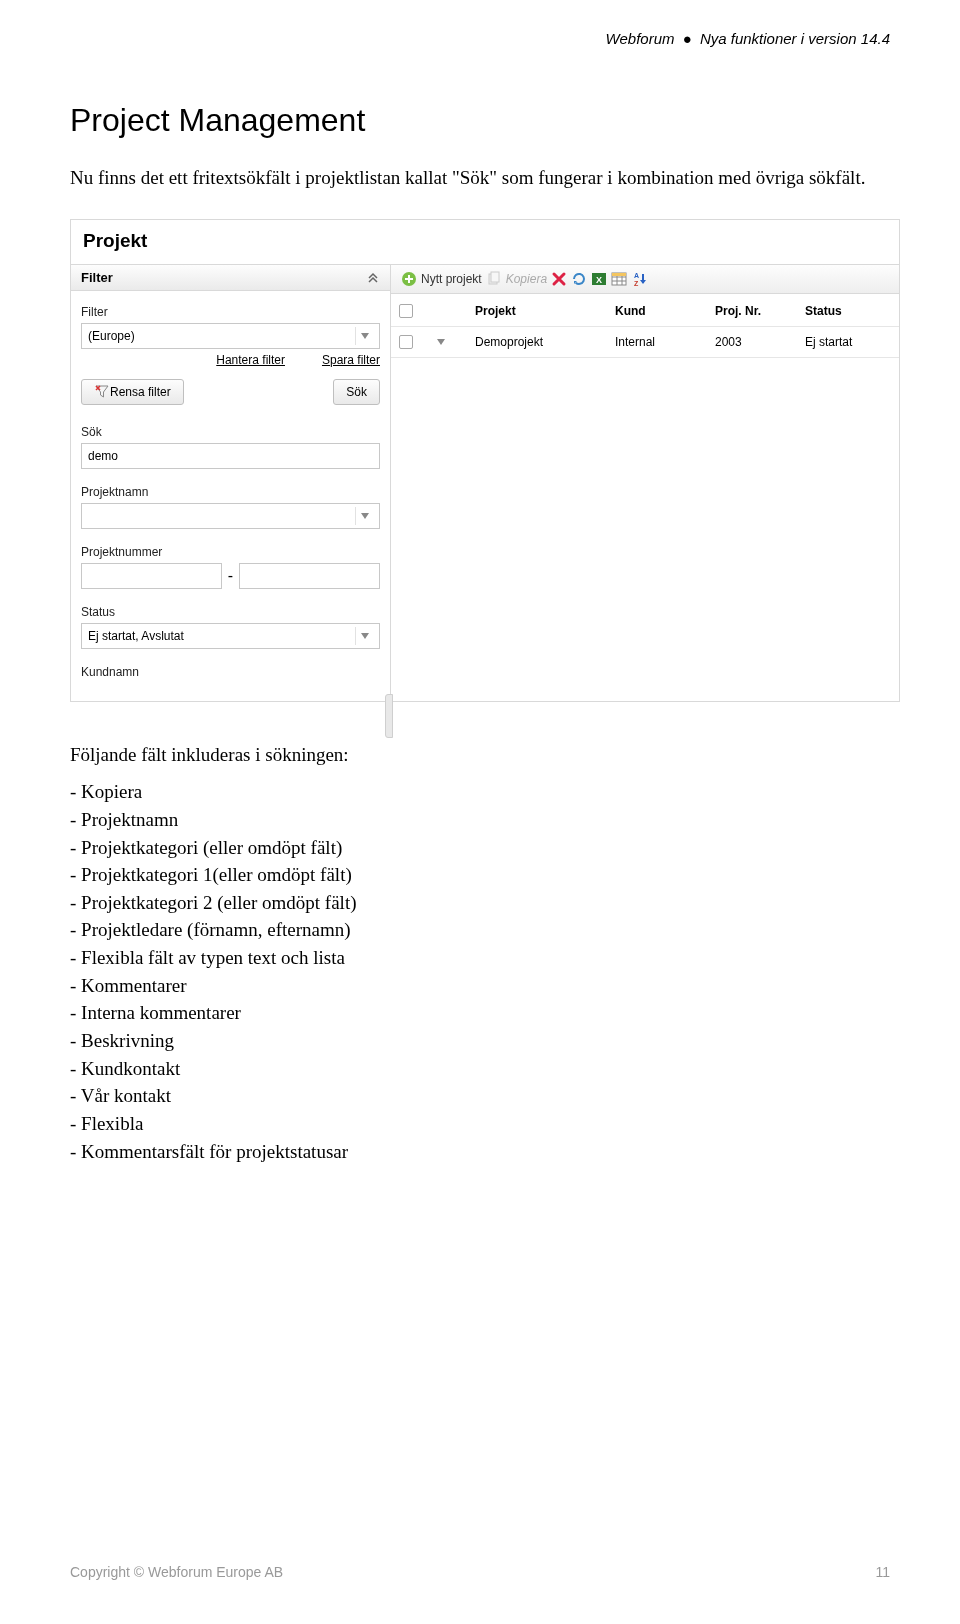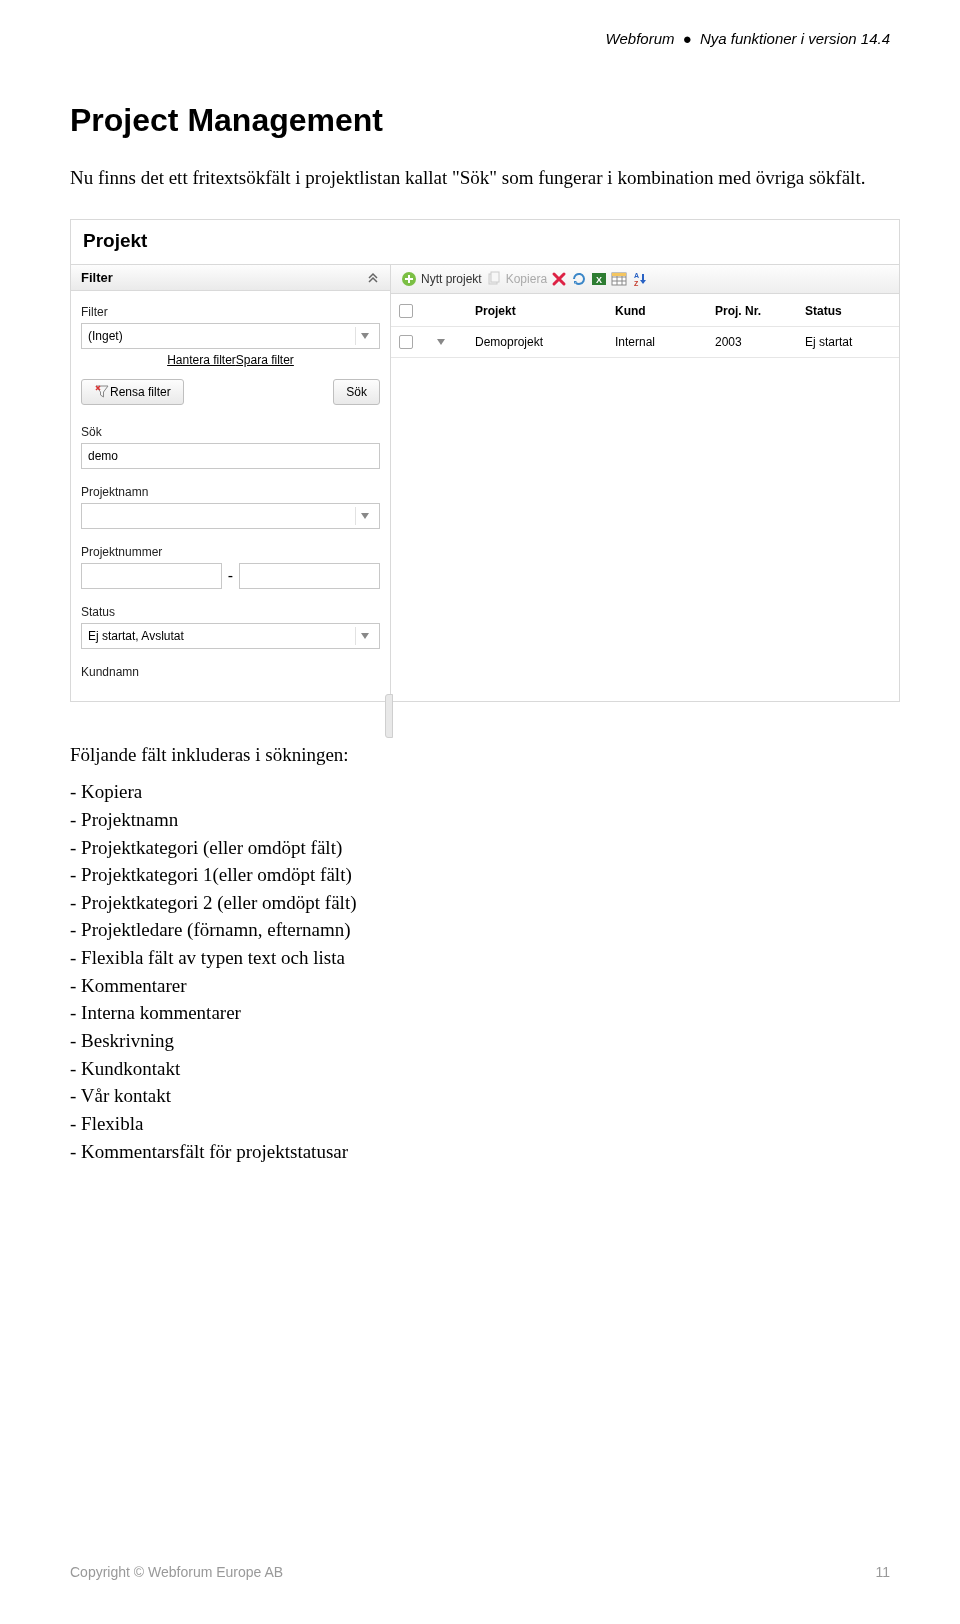--- a/index.html
+++ b/index.html
@@ -14,21 +14,21 @@
   }
   .doc-header {
     text-align: right;
     font-size: 15px;
     margin-bottom: 55px;
     font-style: italic;
   }
   .doc-header .bullet { margin: 0 4px; }
   h1.title {
     font-size: 32px;
-    font-weight: 700;
+    font-weight: 400;
     margin-bottom: 26px;
     font-family: Arial, sans-serif;
   }
   p.intro {
     font-size: 19px;
     line-height: 1.35;
     font-family: "Times New Roman", serif;
     margin-bottom: 28px;
   }
   
@@ -64,21 +64,21 @@
     font-weight: 700;
   }
   .chev {
     width: 14px; height: 14px;
     display: inline-flex; align-items: center; justify-content: center;
   }
   .chev svg { width: 12px; height: 12px; }
   .s-group { padding: 6px 10px 2px 10px; }
   .s-label { font-size: 12px; color: #222; margin: 8px 0 4px 0; }
   .s-link { font-size: 12px; text-decoration: underline; color: #000; margin-top: 4px; display: inline-block; }
-  .s-row-links { display: flex; justify-content: center; align-items: baseline; }
+  .s-row-links { display: flex; justify-content: flex-end; align-items: baseline; gap: 37px; }
   .select, .input {
     width: 100%;
     height: 26px;
     border: 1px solid #c8c8c8;
     background: #fff;
     font-size: 12px;
     padding: 3px 6px;
     position: relative;
   }
   .select { display: flex; align-items: center; justify-content: space-between; }
@@ -109,21 +109,21 @@
     gap: 4px;
     padding: 6px 10px;
     background: linear-gradient(#fdfdfd,#eeeeee);
     border-top: 1px solid #d9d9d9;
     border-bottom: 1px solid #d9d9d9;
   }
   .tool {
     display: inline-flex; align-items: center; gap: 4px;
     font-size: 12px; color: #333;
   }
-  .tool.disabled { color: #aaa; }
+  .tool.disabled { color: #aaa; font-style: italic; }
   .ico { width: 16px; height: 16px; display: inline-flex; align-items: center; justify-content: center; }
   .ico svg { width: 16px; height: 16px; }
   .grid-head, .grid-row {
     display: grid;
     grid-template-columns: 38px 38px 140px 100px 90px 1fr;
     font-size: 12px;
     border-bottom: 1px solid #e6e6e6;
   }
   .grid-head { background: #fff; font-weight: 700; padding: 10px 0 8px 0; }
   .grid-row { padding: 8px 0; }
@@ -184,21 +184,21 @@
           <svg viewBox="0 0 12 12">
               <path d="M2 7 L6 3 L10 7" fill="none" stroke="#666" stroke-width="1.5"></path>
               <path d="M2 11 L6 7 L10 11" fill="none" stroke="#666" stroke-width="1.5"></path>
             </svg>
         </span>
       </div>
 
       <div class="s-group">
         <div class="s-label">Filter</div>
         <div class="select">
-          <span>(Inget)</span>
+          <span>(Europe)</span>
           <span class="dd">
               <span class="tri"></span>
             </span>
         </div>
         <div class="s-row-links">
           <span class="s-link">Hantera filter</span>
           <span class="s-link">Spara filter</span>
         </div>
       </div>
 

